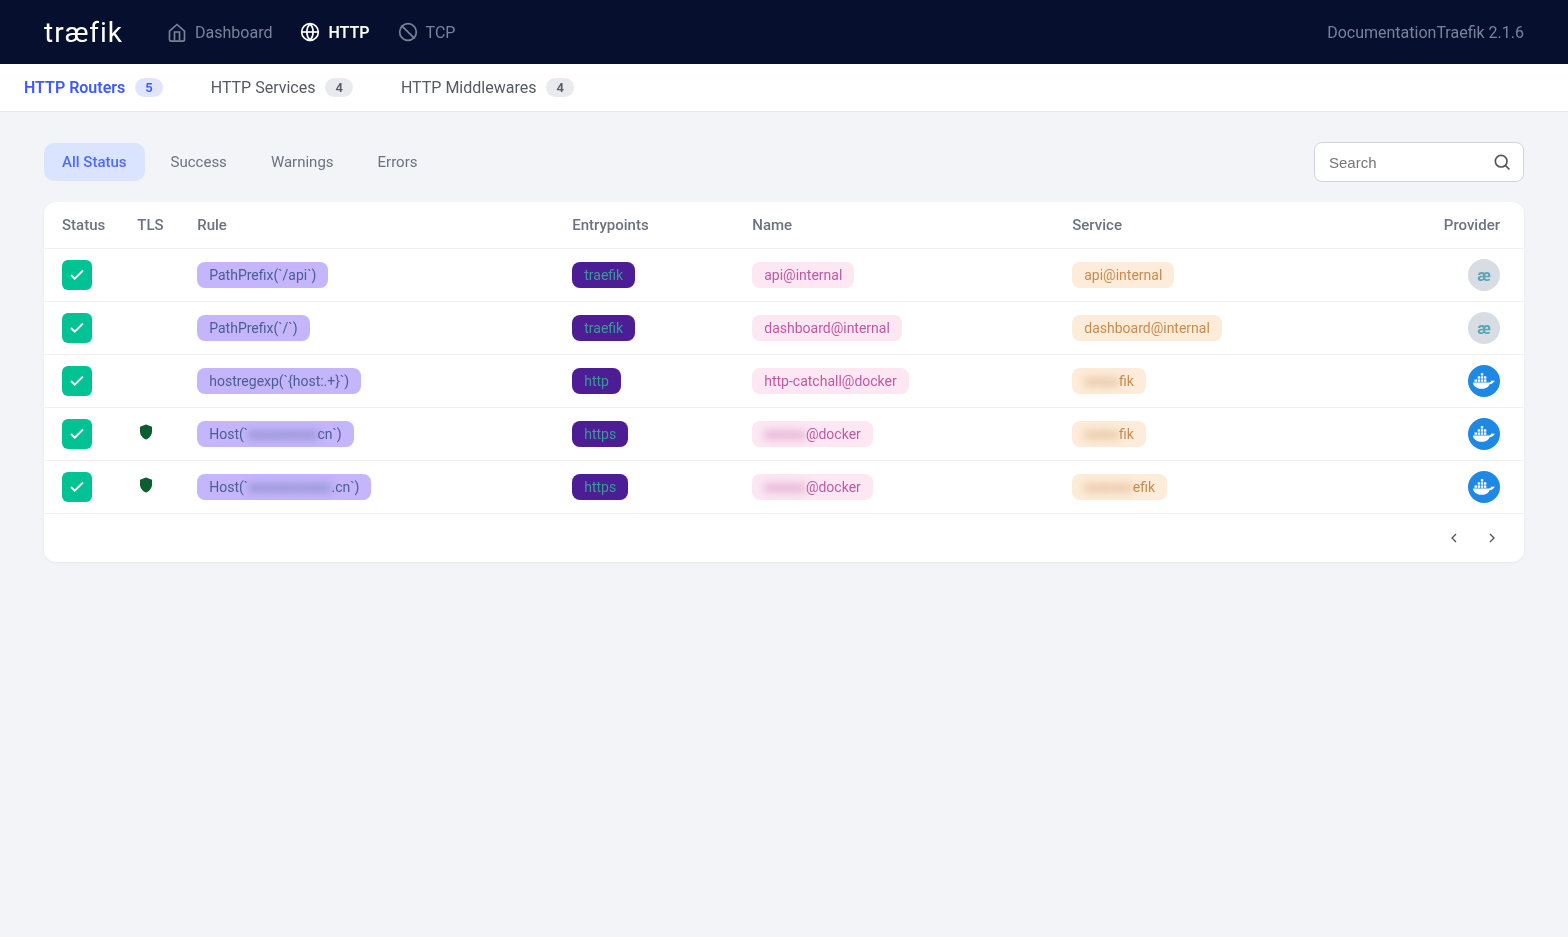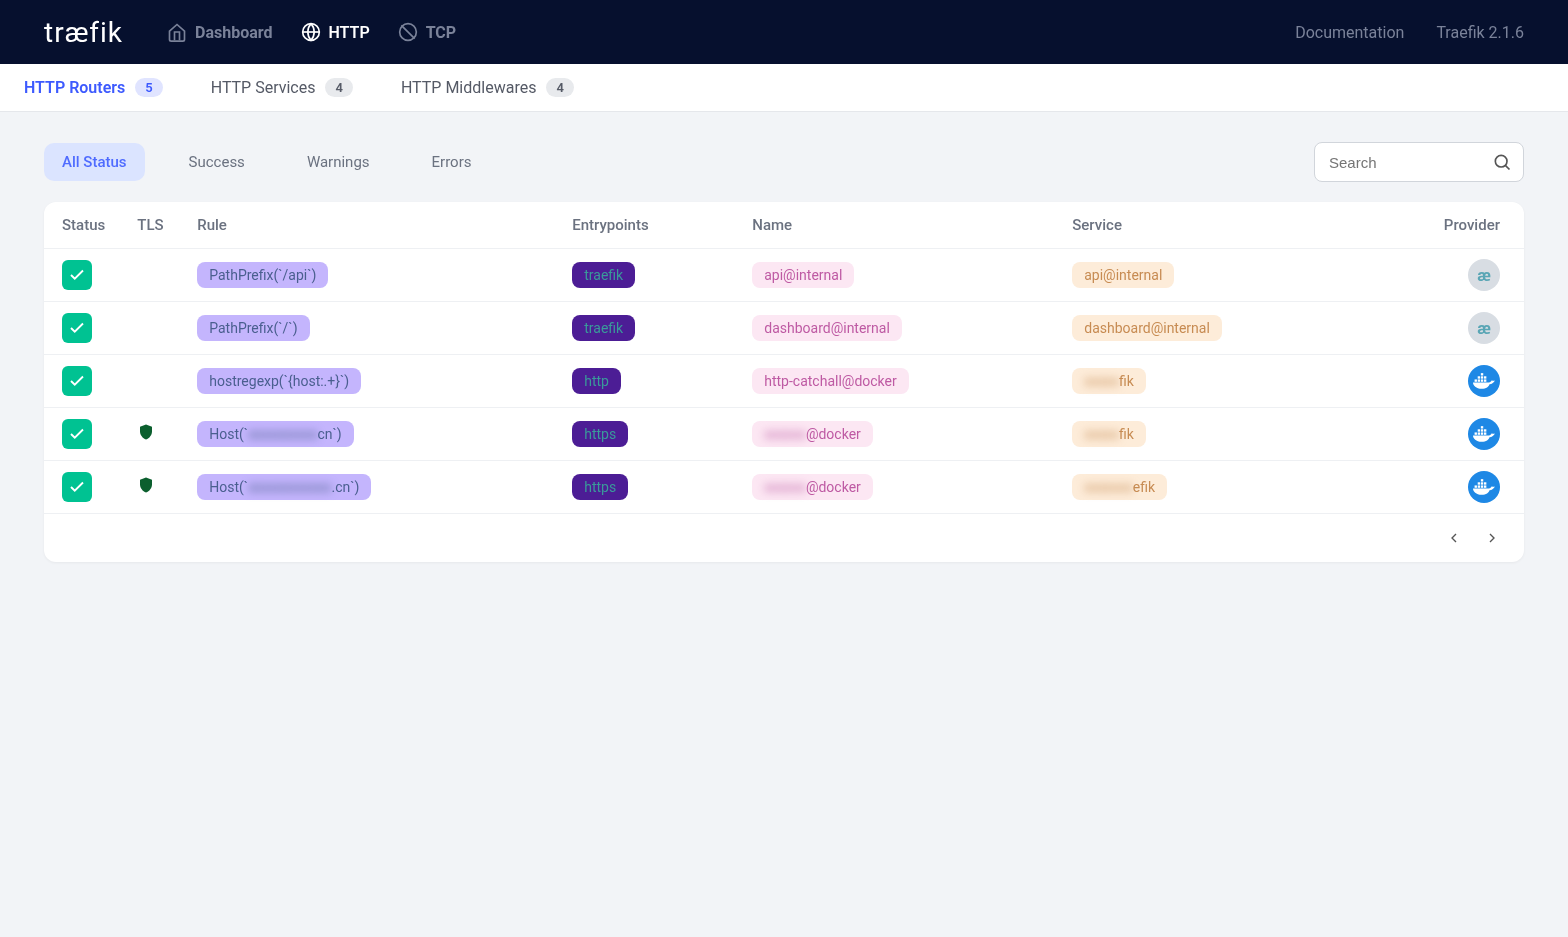--- a/index.html
+++ b/index.html
@@ -3,37 +3,37 @@
 <meta charset="utf-8">
 <style>
 * { margin: 0; padding: 0; box-sizing: border-box; }
 body { font-family: -apple-system, BlinkMacSystemFont, "Segoe UI", Roboto, sans-serif; background: #f2f4f7; color: #333; }
 
 
 .topbar { background: #06102e; height: 64px; display: flex; align-items: center; padding: 0 44px; }
 .logo { color: #fff; font-size: 28px; font-weight: 400; letter-spacing: 1px; margin-right: 44px; }
 .logo .ae { color: #fff; }
 .nav-items { display: flex; gap: 28px; flex: 1; }
-.nav-item { display: flex; align-items: center; gap: 8px; color: #7a8299; font-size: 16px; cursor: pointer; font-weight: bold; }
+.nav-item { display: flex; align-items: center; gap: 8px; color: #7a8299; font-size: 16px; cursor: pointer; }
 .nav-item.active { color: #fff; font-weight: 600; }
 .nav-item svg { width: 20px; height: 20px; }
-.nav-right { display: flex; gap: 32px; }
+.nav-right { display: flex; }
 .nav-link { color: #7a8299; font-size: 16px; cursor: pointer; }
 
 
 .subtabs { background: #fff; height: 48px; display: flex; align-items: center; padding: 0 24px; gap: 48px; border-bottom: 1px solid #e5e7eb; }
 .subtab { display: flex; align-items: center; gap: 10px; cursor: pointer; color: #555a66; font-size: 16px; }
 .subtab.active { color: #3d5afe; font-weight: 600; }
 .subtab .count { background: #e8eaed; color: #555a66; font-size: 13px; border-radius: 12px; padding: 2px 10px; font-weight: 600; }
 .subtab.active .count { background: #e0e4ff; color: #3d5afe; }
 
 
 .main { padding: 30px 44px; }
 .filters-row { display: flex; align-items: center; justify-content: space-between; margin-bottom: 20px; }
-.status-filters { display: flex; gap: 26px; }
+.status-filters { display: flex; gap: 8px; }
 .status-pill { padding: 10px 18px; border-radius: 10px; font-size: 15px; color: #6b7280; cursor: pointer; }
 .status-pill.active { background: #dbe4ff; color: #4f6bff; font-weight: 500; }
 .search-box { position: relative; width: 210px; }
 .search-box input { width: 100%; height: 40px; border: 1px solid #d1d5db; border-radius: 8px; padding: 0 40px 0 14px; font-size: 15px; background: #fff; outline: none; }
 .search-box svg { position: absolute; right: 12px; top: 10px; width: 20px; height: 20px; stroke: #555; }
 
 
 .card { background: #fff; border-radius: 12px; box-shadow: 0 1px 3px rgba(0,0,0,0.05); overflow: hidden; }
 table { width: 100%; border-collapse: collapse; }
 th { text-align: left; padding: 14px 16px; font-weight: 500; color: #6b7280; font-size: 15px; border-bottom: 1px solid #eef0f3; }

